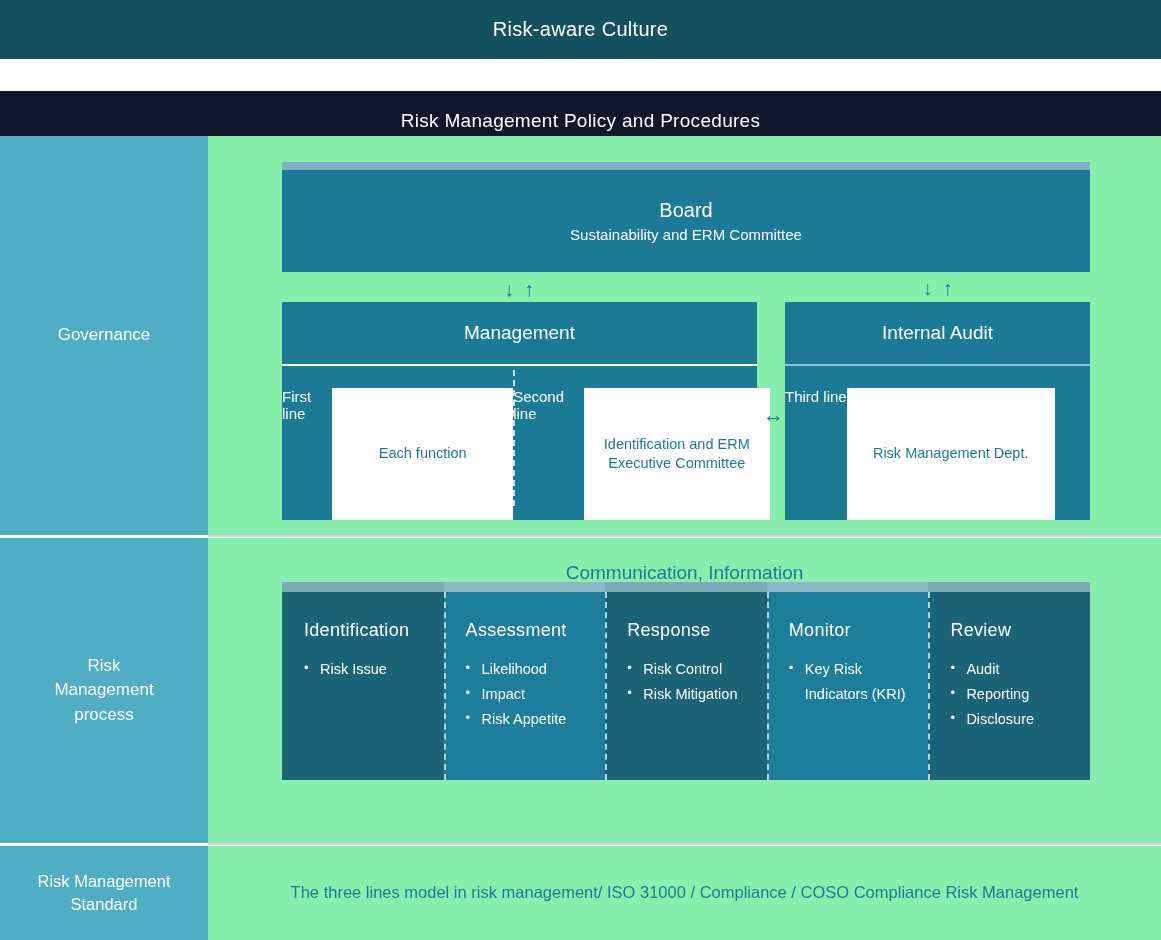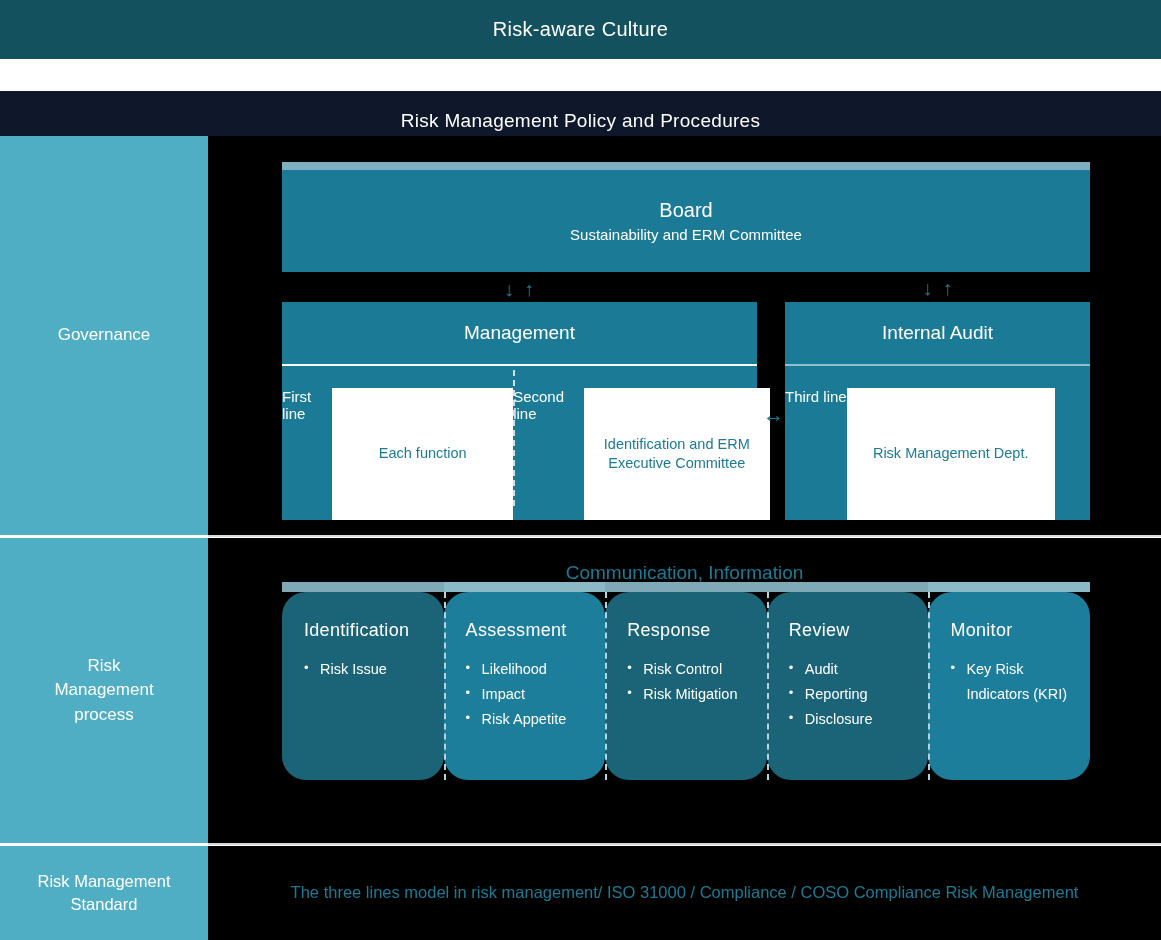--- a/index.html
+++ b/index.html
@@ -38,21 +38,21 @@
     color: #ffffff;
     display: flex; align-items: center; justify-content: center; text-align: center;
     font-size: 17px; line-height: 1.42;
   }
   .sb-governance { top: 0;   height: 399px; }
   .sb-process    { top: 402px; height: 305px; }
   .sb-standard   { top: 710px; height: 94px; font-size: 16.5px; }
 
   .panel {
     position: absolute; left: 208px; width: 953px;
-    background: #000000;
+    background: #86efac;
   }
   .pn-governance { top: 0;   height: 399px; }
   .pn-process    { top: 402px; height: 305px; }
   .pn-standard   { top: 710px; height: 94px; }
 
   .hrule {
     position: absolute; left: 208px; width: 953px; height: 2px;
     background: #d6d7d8;
   }
   .hrule-1 { top: 399px; }
@@ -125,21 +125,20 @@
   }
 
   .proc-wrap {
     position: absolute; left: 74px; top: 54px; width: 808px; height: 188px;
     display: flex;
   }
   .proc-col {
     flex: 1; position: relative;
     color: #ffffff;
     padding: 28px 0 0 22px;
-    border-radius: 24px;
   }
   .proc-col .pcap { position: absolute; left: 0; top: -10px; width: 100%; height: 10px; }
   .proc-col.dark  { background: #1b6478; }
   .proc-col.light { background: #1d7e9b; }
   .proc-col.dark  .pcap { background: #7fa9b6; }
   .proc-col.light .pcap { background: #8cb9c6; }
   .proc-col + .proc-col::before {
     content: ""; position: absolute; left: 0; top: 0; bottom: 0; width: 0;
     border-left: 2px dashed #b7d2da;
   }
@@ -263,34 +262,34 @@
           </ul>
         </div>
         <div class="proc-col dark">
           <div class="pcap"></div>
           <div class="proc-head">Response</div>
           <ul class="proc-list">
             <li>Risk Control</li>
             <li>Risk Mitigation</li>
           </ul>
         </div>
+        <div class="proc-col light">
+          <div class="pcap"></div>
+          <div class="proc-head">Monitor</div>
+          <ul class="proc-list">
+            <li>Key Risk Indicators (KRI)</li>
+          </ul>
+        </div>
         <div class="proc-col dark">
           <div class="pcap"></div>
           <div class="proc-head">Review</div>
           <ul class="proc-list">
             <li>Audit</li>
             <li>Reporting</li>
             <li>Disclosure</li>
-          </ul>
-        </div>
-        <div class="proc-col light">
-          <div class="pcap"></div>
-          <div class="proc-head">Monitor</div>
-          <ul class="proc-list">
-            <li>Key Risk Indicators (KRI)</li>
           </ul>
         </div>
       </div>
 
     </div>
     <div class="hrule hrule-2"></div>
 
     <div class="sidebar sb-standard">
       <span>
         <span>Risk Management</span><br>

